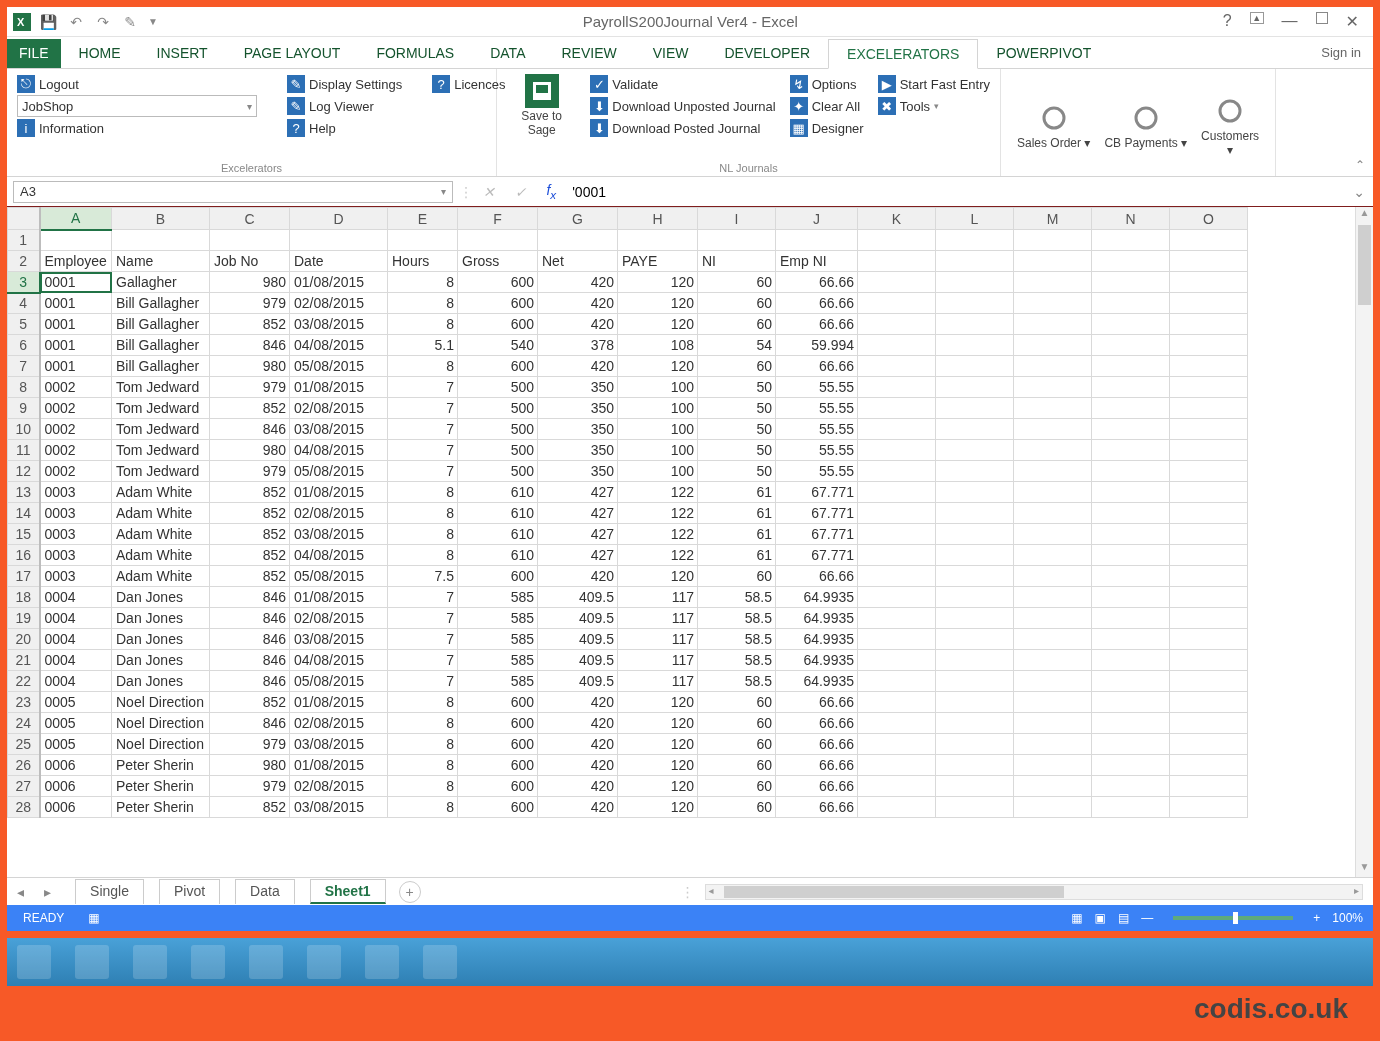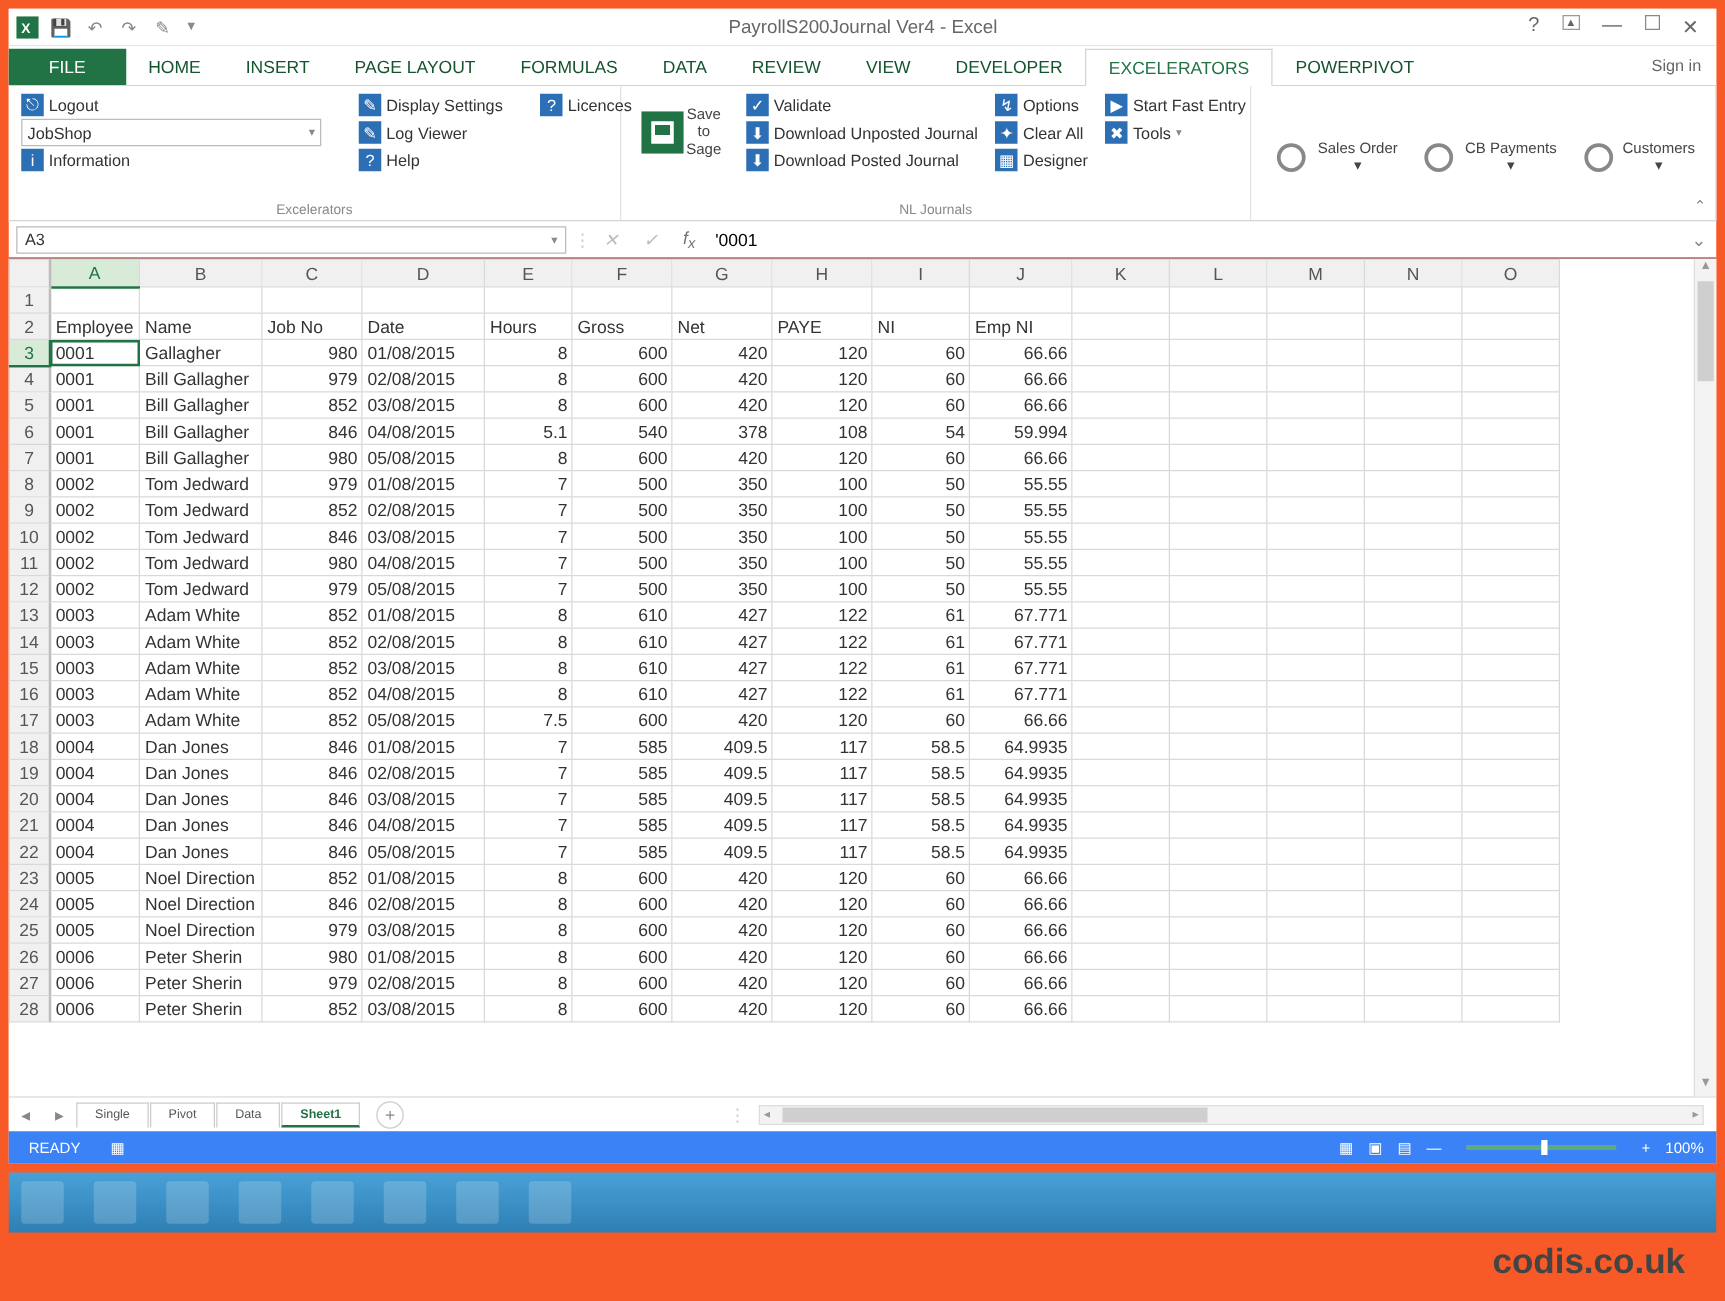--- a/index.html
+++ b/index.html
@@ -4,53 +4,53 @@
 <style>
 *{box-sizing:border-box;margin:0;padding:0;font-family:"Segoe UI",Tahoma,sans-serif;}
 body{background:#f75927;width:1380px;height:1041px;overflow:hidden;font-size:14px;color:#333;}
 .screen{background:#fff;position:absolute;top:7px;left:7px;right:7px;bottom:110px;display:flex;flex-direction:column;}
 .titlebar{background:#fff;height:30px;display:flex;align-items:center;border-bottom:1px solid #e3e3e3;}
 .qat{display:flex;align-items:center;gap:9px;padding-left:6px;}
 .qat .ico{width:18px;height:18px;display:flex;align-items:center;justify-content:center;}
 .title{flex:1;text-align:center;font-size:15px;color:#666;}
 .winctrl{display:flex;gap:18px;padding-right:14px;color:#666;font-size:16px;}
 .tabbar{background:#fff;display:flex;align-items:flex-end;border-bottom:1px solid #d4d4d4;height:32px;padding-left:0;}
-.file-tab{background:#217346;color:#fff;padding:6px 32px;}
+.file-tab{background:#217346;color:#fff;padding:6px 12px;}
 .tab{padding:6px 18px;color:#14532d;cursor:pointer;}
 .tab.active{border:1px solid #d4d4d4;border-bottom:1px solid #fff;margin-bottom:-1px;color:#217346;}
 .signin{margin-left:auto;margin-right:12px;color:#666;align-self:center;font-size:13px;}
 .ribbon{background:#fff;height:108px;display:flex;border-bottom:1px solid #d4d4d4;position:relative;}
 .group{border-right:1px solid #e3e3e3;padding:4px 10px 2px 10px;display:flex;flex-direction:column;position:relative;}
 .group-label{position:absolute;bottom:2px;left:0;right:0;text-align:center;font-size:11px;color:#888;}
 .rbtn{display:flex;align-items:center;gap:4px;font-size:13px;color:#333;padding:2px 0;cursor:pointer;white-space:nowrap;}
 .ric{width:18px;height:18px;display:inline-flex;align-items:center;justify-content:center;font-size:13px;color:#fff;}
-.bigbtn{display:flex;flex-direction:row;align-items:center;justify-content:center;gap:2px;padding:0 6px;font-size:12px;color:#444;text-align:center;line-height:1.15;}
+.bigbtn{display:flex;flex-direction:column;align-items:center;justify-content:center;gap:2px;padding:0 6px;font-size:12px;color:#444;text-align:center;line-height:1.15;}
 .bigico{width:34px;height:34px;display:flex;align-items:center;justify-content:center;}
 .collapse{position:absolute;right:8px;bottom:4px;color:#888;font-size:12px;}
 .jobshop{width:240px;height:22px;border:1px solid #bbb;background:#fff;font-size:13px;padding:1px 4px;display:flex;align-items:center;justify-content:space-between;}
 .namebox-row{display:flex;align-items:center;height:30px;border-bottom:1px solid #7f1d1d;}
 .namebox{width:440px;border:1px solid #bbb;margin:3px 6px;height:22px;padding:1px 6px;display:flex;align-items:center;justify-content:space-between;font-size:13px;}
-.fx-ico{padding:0 10px;font-style:italic;color:#737373;}
+.fx-ico{padding:0 10px;font-style:italic;color:#1d4ed8;}
 .formula{flex:1;border:none;font-size:14px;padding:2px 6px;}
 .expand{padding:0 8px;color:#888;}
 .sheet{flex:1;overflow:hidden;position:relative;background:#fff;}
 table{border-collapse:collapse;table-layout:fixed;}
 th,td{border:1px solid #d9d9d9;height:21px;font-size:14px;padding:0 4px;white-space:nowrap;overflow:hidden;}
 th{background:#f0f0f0;font-weight:normal;text-align:center;color:#555;}
 th.rowhdr{background:#f0f0f0;width:32px;text-align:center;border-right:2px solid #bdbdbd;}
 th.colhdr{height:22px;}
 th.sel{background:#d8ead8;border-bottom:2px solid #217346;color:#217346;}
 th.rowhdr.sel{background:#d8ead8;border-right:2px solid #217346;color:#217346;}
 td.selcell{outline:2px solid #217346;outline-offset:-2px;}
 .num{text-align:right;padding-right:3px;}
 .txt{text-align:left;}
 .vscroll{position:absolute;right:0;top:0;bottom:0;width:18px;background:#f3f3f3;border-left:1px solid #ddd;}
 .tabsrow{height:28px;display:flex;align-items:center;border-top:1px solid #d4d4d4;background:#fff;}
 .navarr{padding:0 10px;color:#888;}
-.stab{padding:3px 14px;border:1px solid #ccc;border-bottom:none;margin-right:1px;font-size:10px;background:#fff;color:#555;cursor:pointer;}
+.stab{padding:3px 14px;border:1px solid #ccc;border-bottom:none;margin-right:1px;font-size:14px;background:#fff;color:#555;cursor:pointer;margin-left:14px;}
 .stab.active{background:#fff;border-bottom:2px solid #217346;color:#217346;font-weight:600;}
 .newtab{width:22px;height:22px;border:1px solid #ccc;border-radius:50%;display:flex;align-items:center;justify-content:center;margin-left:12px;color:#888;font-size:14px;}
 .hscroll{flex:1;margin:0 10px;height:16px;background:#f3f3f3;border:1px solid #ddd;position:relative;}
 .statusbar{height:26px;background:#3b82f6;color:#fff;display:flex;align-items:center;font-size:12px;}
 .statusbar .ready{padding:0 16px;}
 .viewbtns{margin-left:auto;display:flex;align-items:center;gap:12px;padding-right:10px;}
 .zoombar{width:120px;height:4px;background:#5faa7d;margin:0 8px;position:relative;}
 .zoombar::after{content:"";position:absolute;left:50%;top:-4px;width:5px;height:12px;background:#fff;}
 .taskbar{position:absolute;left:7px;right:7px;bottom:55px;height:48px;background:linear-gradient(#49a1d8,#2e7fb3);display:flex;align-items:center;padding:0 10px;gap:24px;}
 .tbico{width:34px;height:34px;background:rgba(255,255,255,.18);border-radius:3px;}

